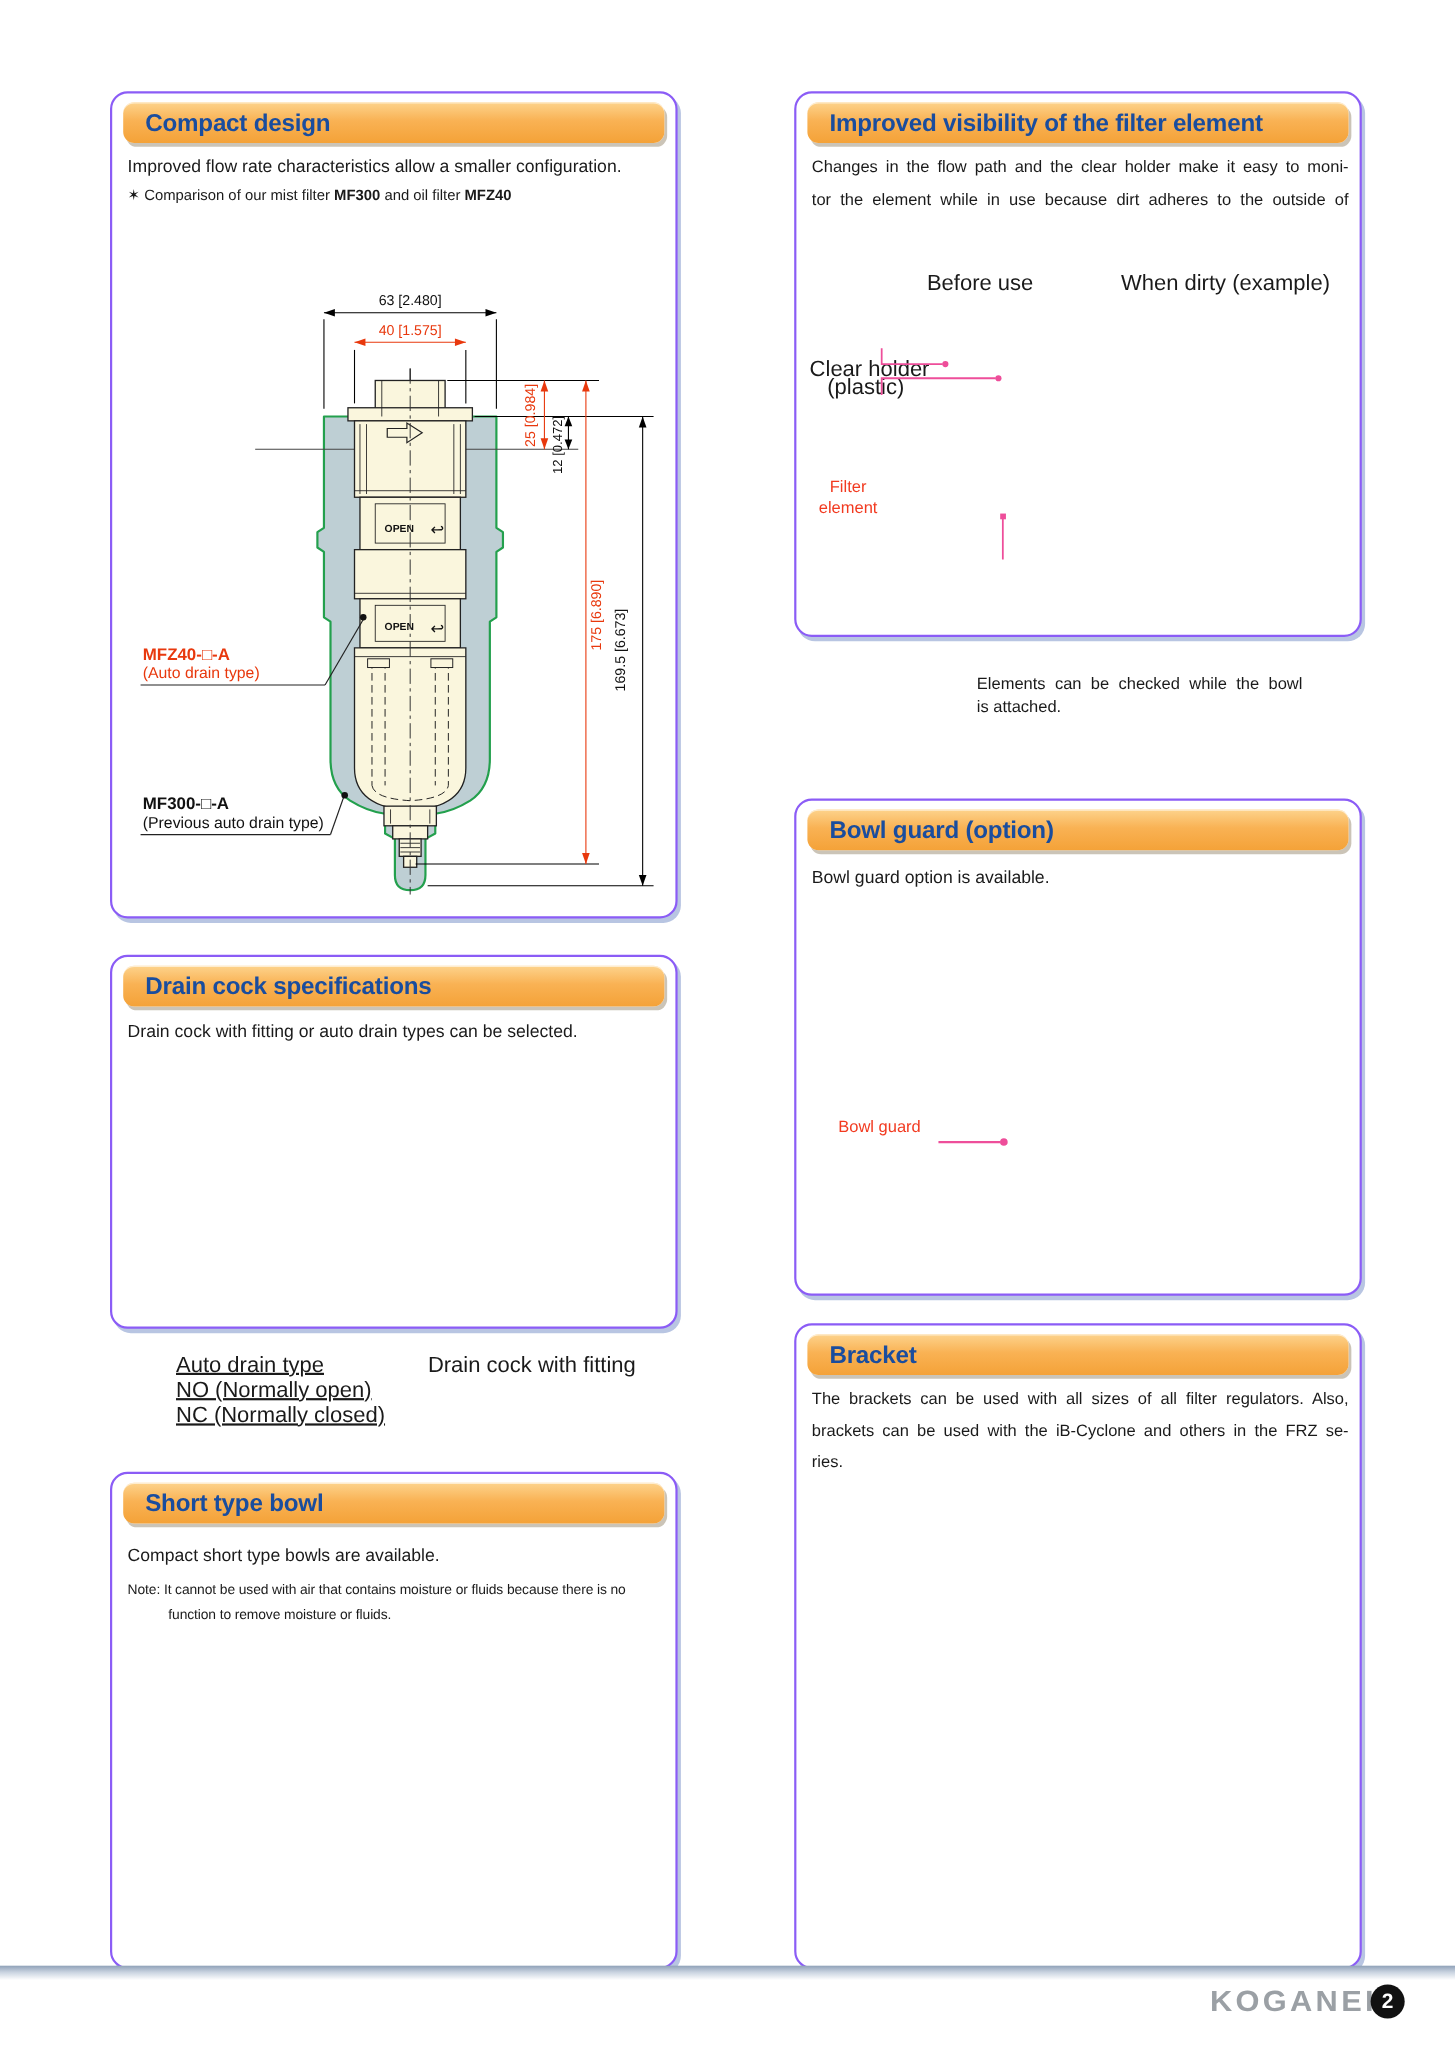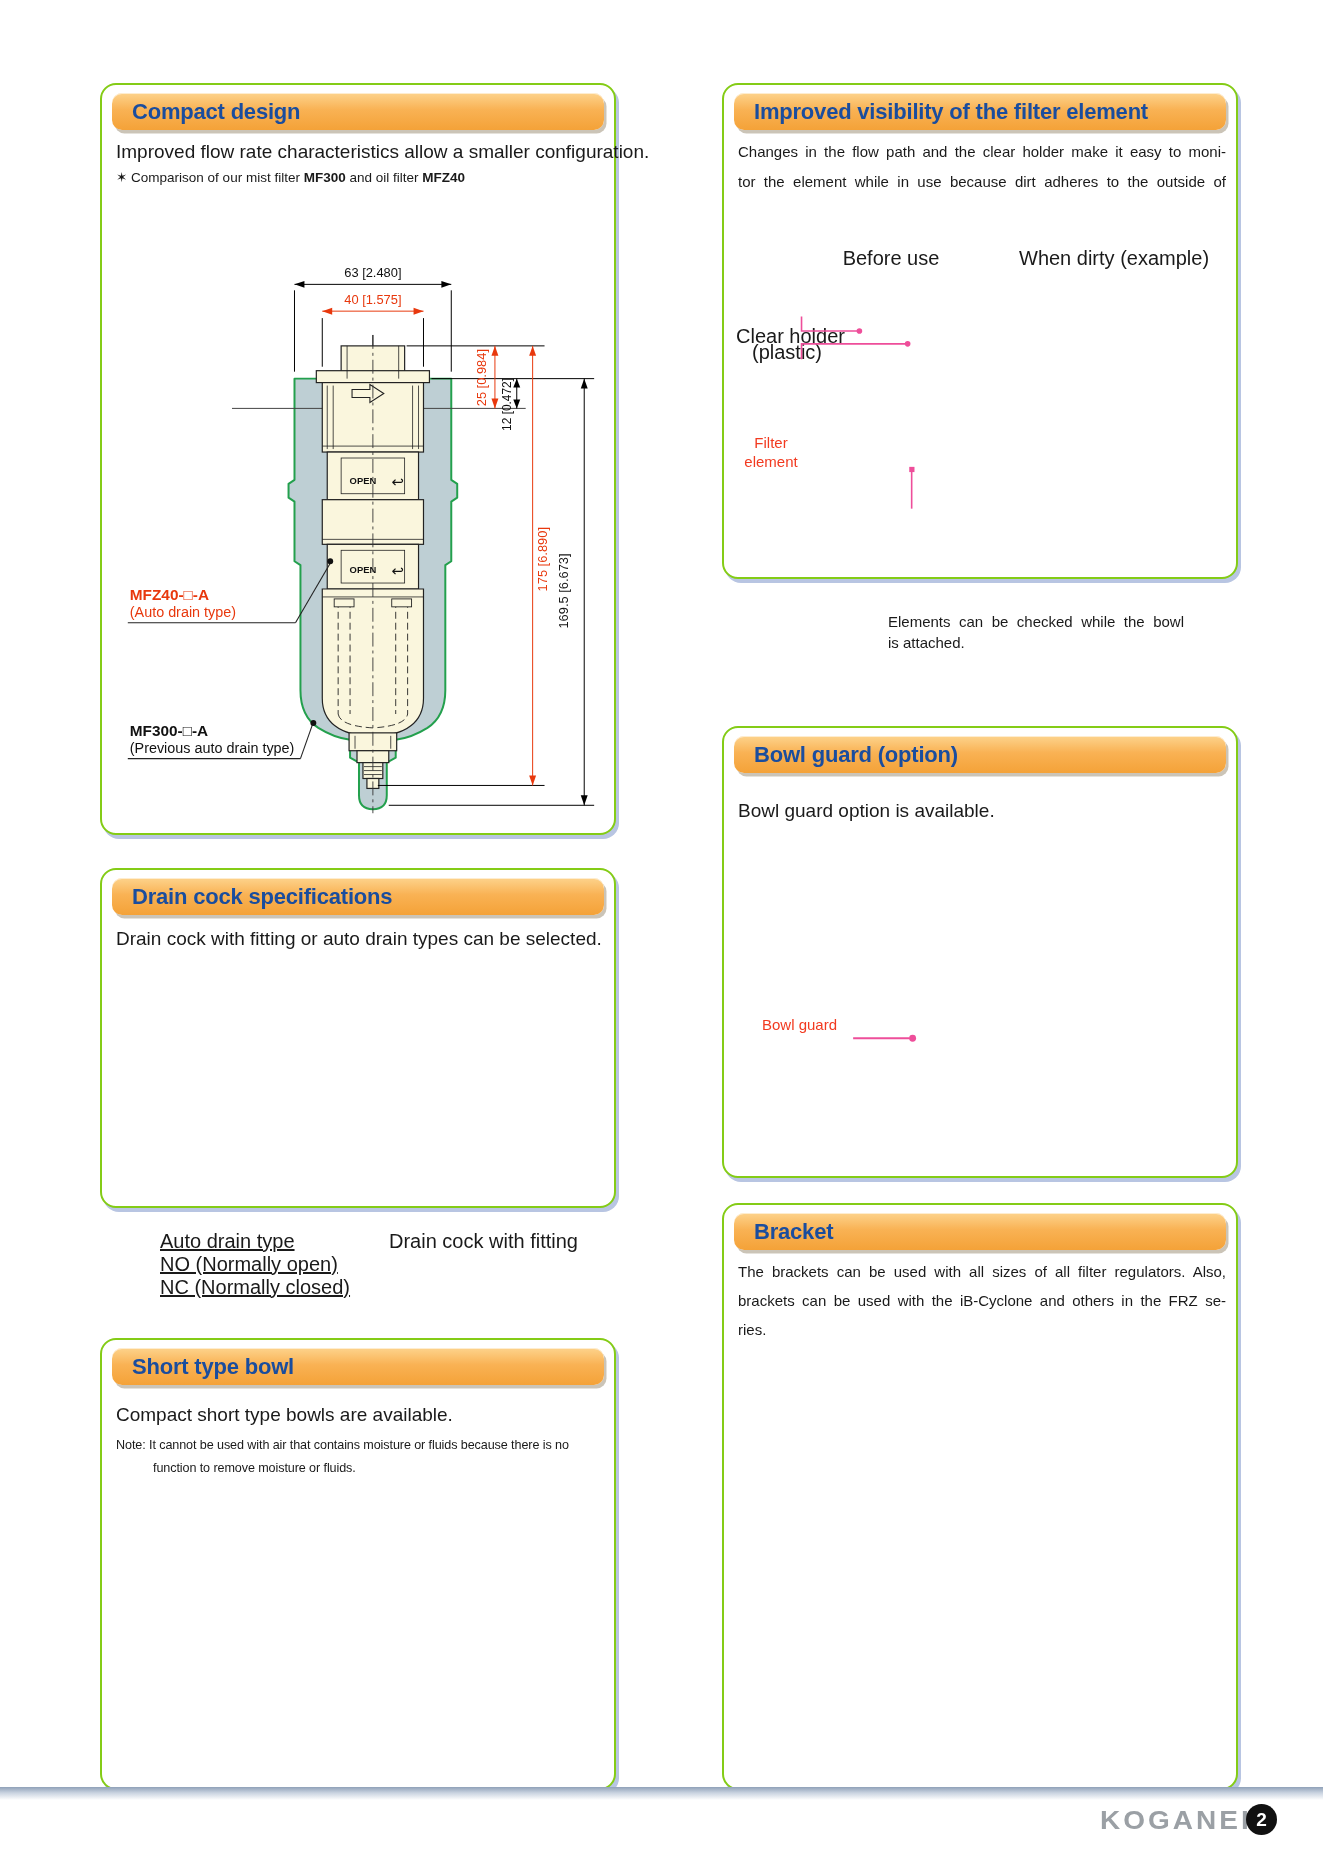--- a/index.html
+++ b/index.html
@@ -1,32 +1,32 @@
 <!DOCTYPE html>
 <html><head>
 <meta charset="utf-8">
 <style>
   html,body{margin:0;padding:0;}
   body{
     width:1323px;height:1871px;position:relative;background:#ffffff;
     font-family:"Liberation Sans", sans-serif;color:#1a1a1a;overflow:hidden;
   }
   .panel{
-    position:absolute;background:#fff;border:2px solid #84cc16;border-radius:16px;
+    position:absolute;background:#fff;border:2px solid #8b5cf6;border-radius:16px;
     box-shadow:3px 4px 0 #b8c5e2;box-sizing:border-box;
   }
   .pill{
     position:absolute;left:10px;right:10px;top:8px;height:37px;border-radius:10px;
     background:linear-gradient(180deg,#fdd38c 0%,#f9b254 45%,#f4a238 100%);
     box-shadow:2.5px 3.5px 0 rgba(140,125,95,.45), inset 0 1px 0 rgba(255,255,255,.6);
     display:flex;align-items:center;padding-left:20px;box-sizing:border-box;
   }
   .pill .t{font-size:22px;font-weight:bold;color:#1a4d9e;letter-spacing:-0.2px;white-space:nowrap;}
   .abs{position:absolute;}
-  .body-text{font-size:19px;line-height:21px;white-space:nowrap;}
+  .body-text{font-size:16px;line-height:21px;white-space:nowrap;}
   .jline{white-space:normal;text-align:justify;text-align-last:justify;}
   .para{font-size:15px;line-height:30px;}
   .para .ln{height:30px;}
   .smallnote{font-size:12.6px;white-space:nowrap;letter-spacing:-0.1px;}
   .cap{font-size:20px;white-space:nowrap;}
   .redlabel{color:#f23a20;font-size:15px;line-height:19px;}
   .center{text-align:center;}
   .ovl{position:absolute;left:0;top:0;width:100%;height:100%;}
   .footer-band{
     position:absolute;left:0;top:1787px;width:1323px;height:13px;
@@ -245,21 +245,21 @@
     <circle cx="890" cy="405" r="3.5" fill="#ee4e9a"></circle>
     <line x1="895" y1="564" x2="895" y2="610" stroke="#ee4e9a" stroke-width="2"></line>
     <rect x="892" y="558" width="6.5" height="6.5" fill="#ee4e9a"></rect>
   </svg>
 </section>
 
 <section class="panel" style="left:722px;top:726px;width:516px;height:452px;">
   <div class="pill">
     <span class="t">Bowl guard (option)</span>
   </div>
-  <div class="abs body-text" style="left:14px;top:72px;">Bowl guard option is available.</div>
+  <div class="abs body-text" style="left:14px;top:60px;">Bowl guard option is available.</div>
   <div class="abs redlabel" style="left:38px;top:287px;">Bowl guard</div>
   <svg class="ovl" viewBox="722 726 516 452">
     <line x1="852" y1="1039" x2="909" y2="1039" stroke="#ee4e9a" stroke-width="2"></line>
     <circle cx="912" cy="1039" r="3.5" fill="#ee4e9a"></circle>
   </svg>
 </section>
 
 <section class="panel" style="left:722px;top:1203px;width:516px;height:587px;">
   <div class="pill">
     <span class="t">Bracket</span>

